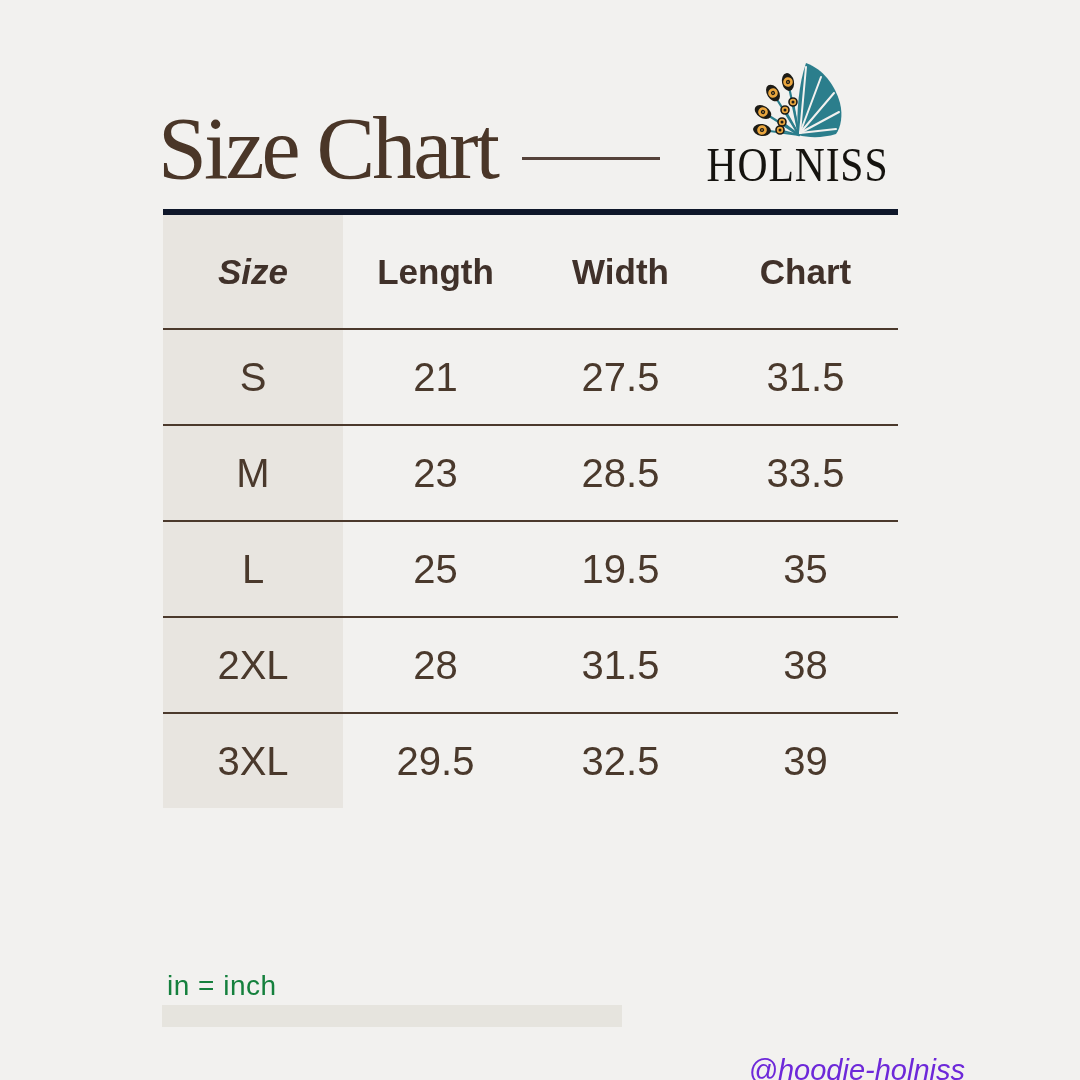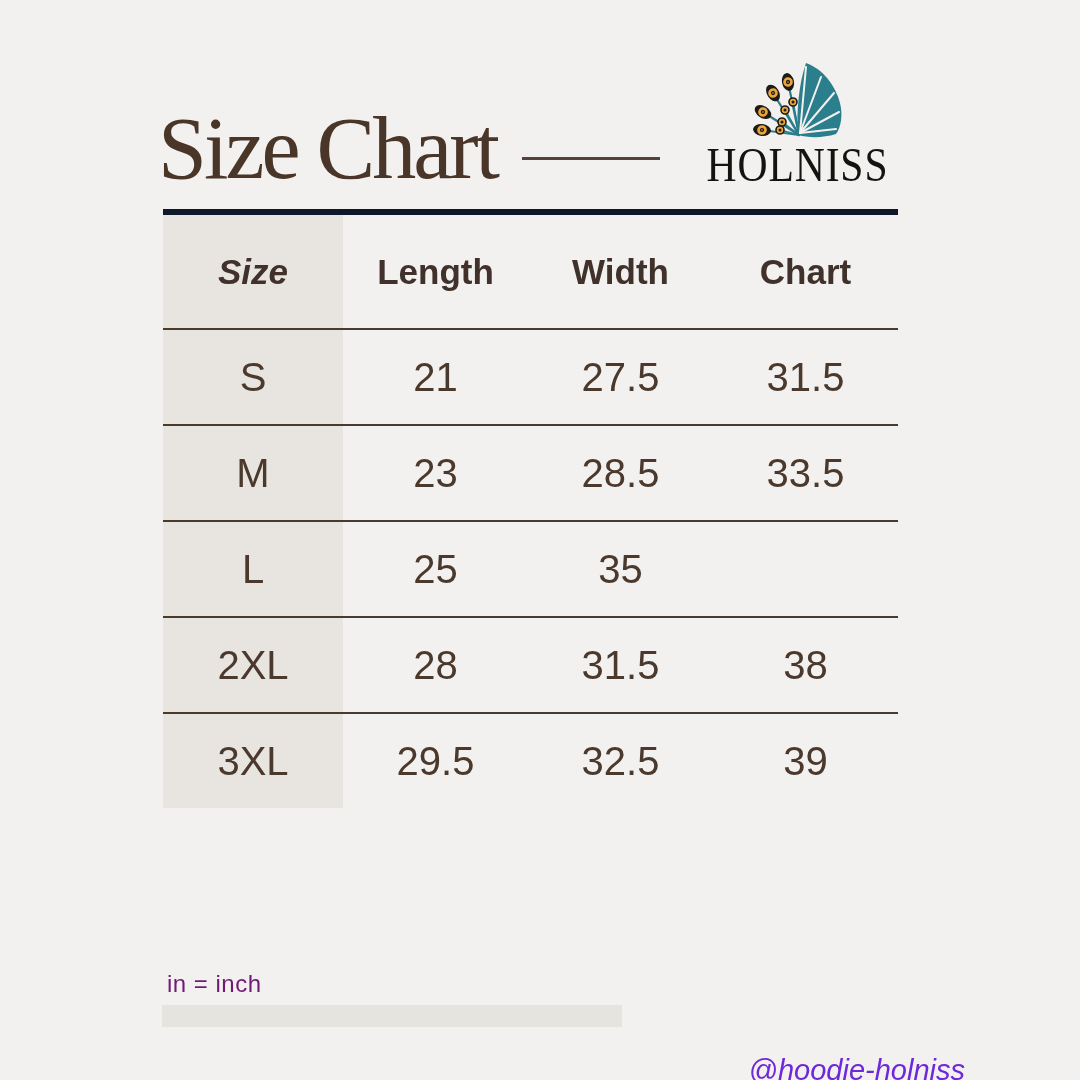--- a/index.html
+++ b/index.html
@@ -53,21 +53,21 @@
   .c0 { background: #e8e5e0; }
   .th {
     font-weight: 700; font-size: 35px; color: #40312a;
   }
   .th.it { font-style: italic; }
   .td { font-size: 40px; color: #4a392c; }
 
   
   .unit-note {
     position: absolute; left: 167px; top: 970px;
-    font-size: 24px; color: #701a75; letter-spacing: 0.5px;
+    font-size: 28px; color: #15803d; letter-spacing: 0.5px;
   }
   .footer-bar {
     position: absolute; left: 162px; top: 1005px;
     width: 460px; height: 22px; background: #e6e4de;
   }
   .handle {
     position: absolute; left: 730px; top: 1054px; width: 235px;
     font-style: italic; font-size: 29px; color: #6d28d9;
     text-align: right;
   }
@@ -170,20 +170,21 @@
     <div class="t-row data">
       <div class="cell c0 td">M</div>
       <div class="cell td">23</div>
       <div class="cell td">28.5</div>
       <div class="cell td">33.5</div>
     </div>
 
     <div class="t-row data">
       <div class="cell c0 td">L</div>
       <div class="cell td">25</div>
+      <div class="cell td">19.5</div>
       <div class="cell td">35</div>
     </div>
 
 
     <div class="t-row data">
       <div class="cell c0 td">2XL</div>
       <div class="cell td">28</div>
       <div class="cell td">31.5</div>
       <div class="cell td">38</div>
     </div>

